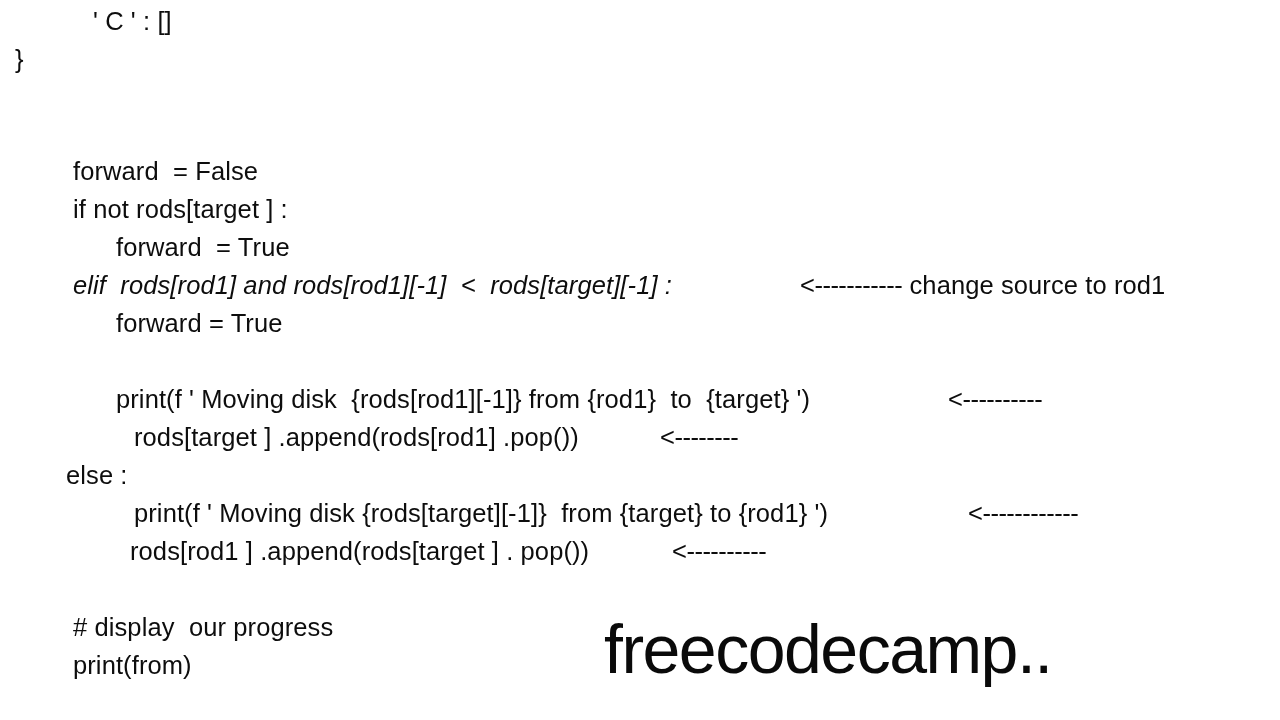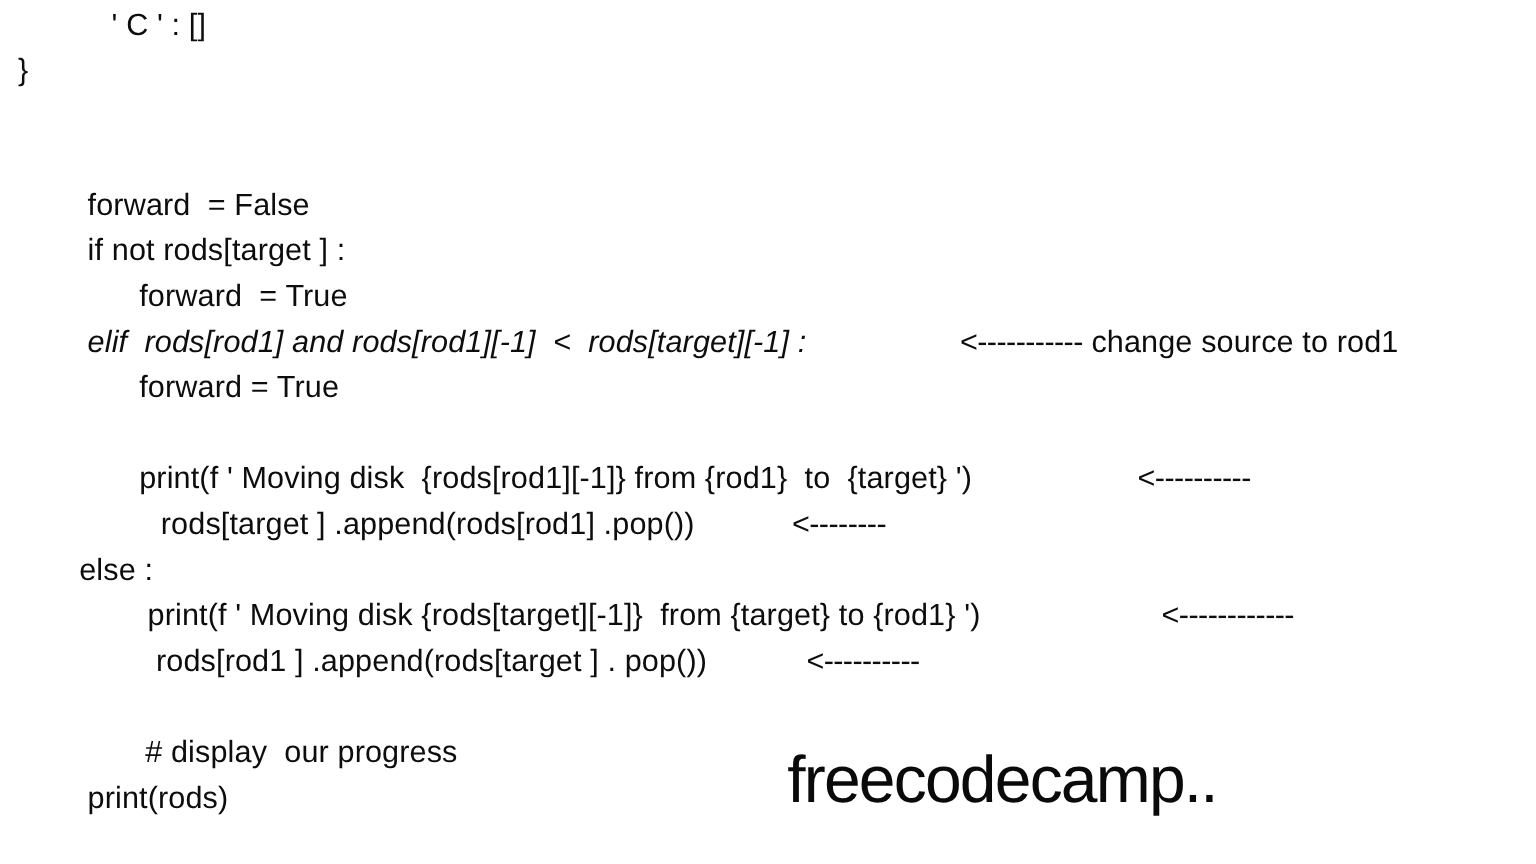--- a/index.html
+++ b/index.html
@@ -36,24 +36,24 @@
   }
   .code-line .seg { white-space: pre; }
   .arrow {
     white-space: pre;
     font-family: "Liberation Sans", sans-serif;
     letter-spacing: -0.5px;
   }
   .comment-text { white-space: pre; }
   .logo {
     position: absolute;
-    left: 656px;
+    left: 604px;
     top: 604px;
     font-family: "Liberation Sans", sans-serif;
-    font-size: 55px;
+    font-size: 68px;
     line-height: 90px;
     font-weight: 400;
     letter-spacing: -1.5px;
     color: #0a0a0a;
     white-space: pre;
   }
 </style>
 </head>
 <body>
 
@@ -65,25 +65,25 @@
       <div class="code-line" style="left: 15px; top: 40px;">}</div>
       <div class="code-line" style="left: 15px; top: 78px;"></div>
       <div class="code-line" style="left: 73px; top: 152px;">forward  = False</div>
       <div class="code-line" style="left: 73px; top: 190px;">if not rods[target ] :</div>
       <div class="code-line" style="left: 116px; top: 228px;">forward  = True</div>
       <div class="code-line" style="left: 73px; top: 266px; font-style: italic;">elif  rods[rod1] and rods[rod1][-1]  &lt;  rods[target][-1] :</div>
       <div class="code-line" style="left: 116px; top: 304px;">forward = True</div>
       <div class="code-line" style="left: 116px; top: 380px;">print(f ' Moving disk  {rods[rod1][-1]} from {rod1}  to  {target} ')</div>
       <div class="code-line" style="left: 134px; top: 418px;">rods[target ] .append(rods[rod1] .pop())</div>
       <div class="code-line" style="left: 66px; top: 456px;">else :</div>
-      <div class="code-line" style="left: 123px; top: 494px;">print(f ' Moving disk {rods[target][-1]}  from {target} to {rod1} ')</div>
+      <div class="code-line" style="left: 134px; top: 494px;">print(f ' Moving disk {rods[target][-1]}  from {target} to {rod1} ')</div>
       <div class="code-line" style="left: 130px; top: 532px;">rods[rod1 ] .append(rods[target ] . pop())</div>
       <div class="code-line" style="left: 73px; top: 570px;"></div>
-      <div class="code-line" style="left: 73px; top: 608px; margin-left: 48px;"># display  our progress</div>
-      <div class="code-line" style="left: 73px; top: 646px;">print(rods)</div>
+      <div class="code-line" style="left: 73px; top: 608px;"># display  our progress</div>
+      <div class="code-line" style="left: 73px; top: 646px;">print(from)</div>
       <div class="code-line" style="left: 800px; top: 266px;"><span class="arrow seg">&lt;-----------</span><span class="comment-text seg"> change source to rod1</span></div>
       <div class="code-line" style="left: 948px; top: 380px;"><span class="arrow seg">&lt;----------</span><span class="comment-text seg"></span></div>
       <div class="code-line" style="left: 660px; top: 418px;"><span class="arrow seg">&lt;--------</span><span class="comment-text seg"></span></div>
       <div class="code-line" style="left: 968px; top: 494px;"><span class="arrow seg">&lt;------------</span><span class="comment-text seg"></span></div>
       <div class="code-line" style="left: 672px; top: 532px;"><span class="arrow seg">&lt;----------</span><span class="comment-text seg"></span></div>
     </div>
 
   <div class="logo" style="color: rgb(10, 10, 10);">freecodecamp..</div>
 
 </div>

